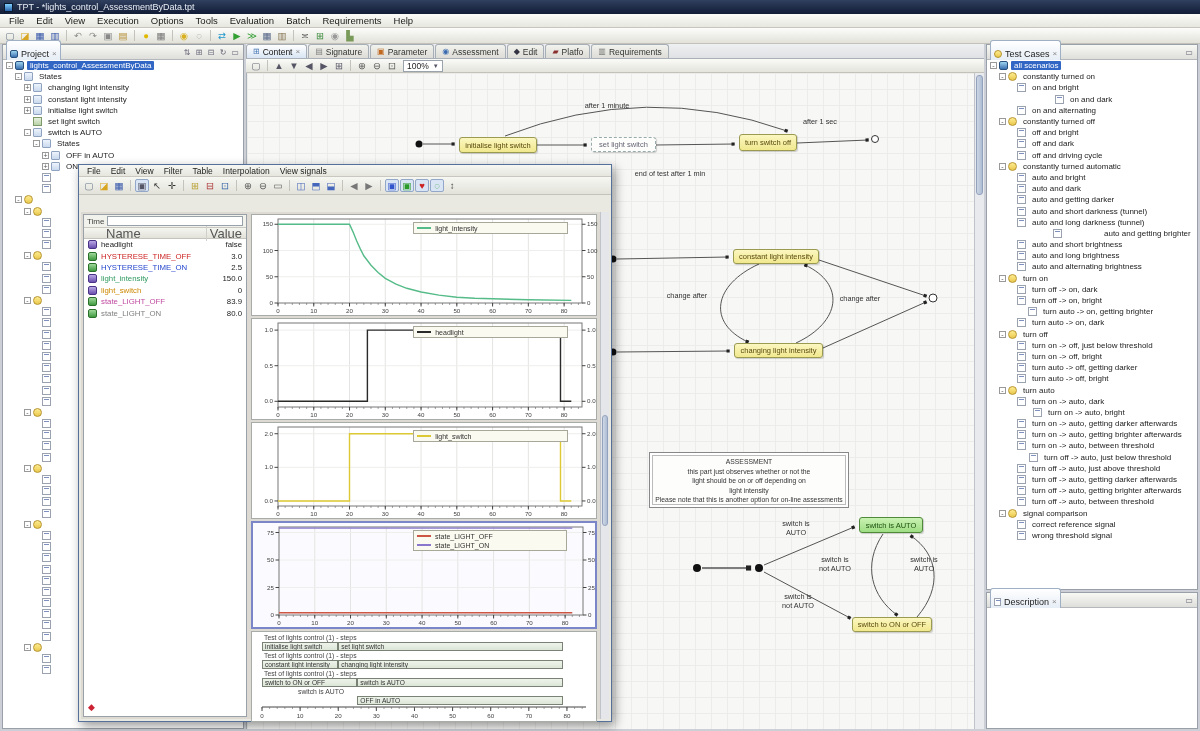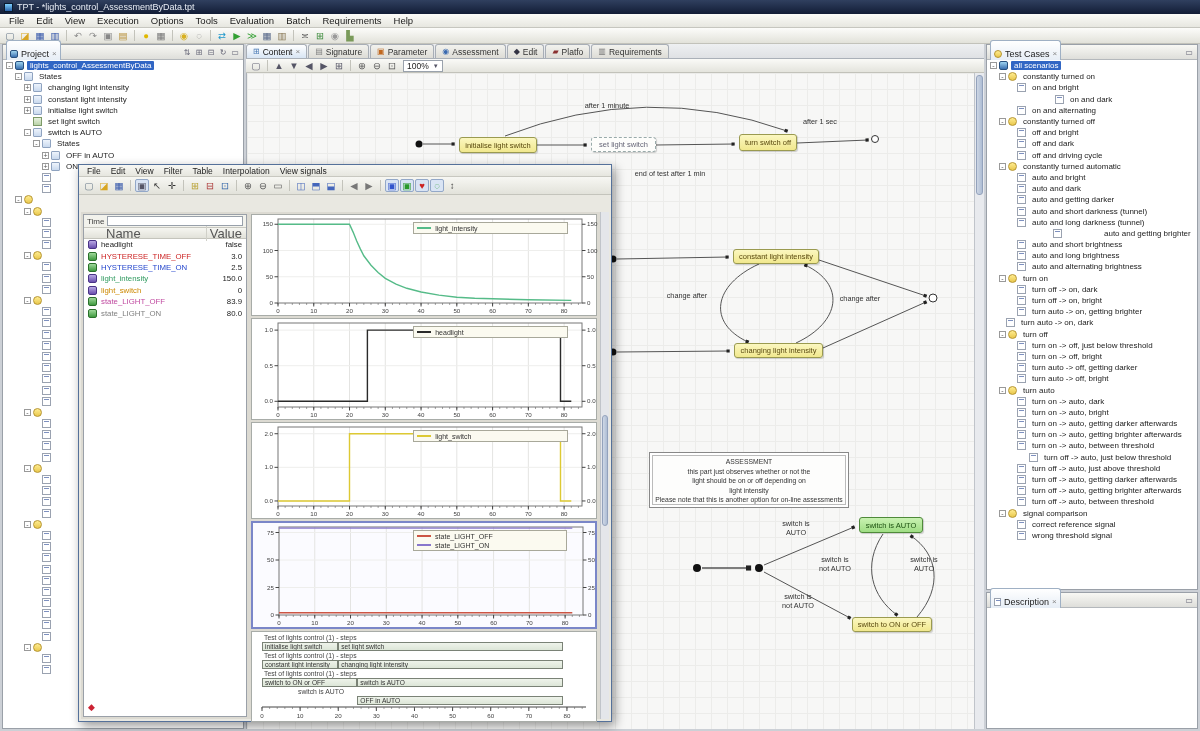--- a/index.html
+++ b/index.html
@@ -707,26 +707,26 @@
       <div class="trow" style="padding-left: 21px;">
         <span class="twsp"></span>
         <span class="ic case"></span>
         <span class="lbl">turn off -&gt; on, dark</span>
       </div>
       <div class="trow" style="padding-left: 21px;">
         <span class="twsp"></span>
         <span class="ic case"></span>
         <span class="lbl">turn off -&gt; on, bright</span>
       </div>
-      <div class="trow" style="padding-left: 21px;">
+      <div class="trow" style="padding-left: 32px;">
         <span class="twsp"></span>
         <span class="ic case"></span>
         <span class="lbl">turn auto -&gt; on, getting brighter</span>
       </div>
-      <div class="trow" style="padding-left: 10px;">
+      <div class="trow" style="padding-left: 21px;">
         <span class="twsp"></span>
         <span class="ic case"></span>
         <span class="lbl">turn auto -&gt; on, dark</span>
       </div>
       <div class="trow" style="padding-left: 12px;">
         <span class="tw">-</span>
         <span class="ic group"></span>
         <span class="lbl">turn off</span>
       </div>
       <div class="trow" style="padding-left: 21px;">
@@ -752,21 +752,21 @@
       <div class="trow" style="padding-left: 12px;">
         <span class="tw">-</span>
         <span class="ic group"></span>
         <span class="lbl">turn auto</span>
       </div>
       <div class="trow" style="padding-left: 21px;">
         <span class="twsp"></span>
         <span class="ic case"></span>
         <span class="lbl">turn on -&gt; auto, dark</span>
       </div>
-      <div class="trow" style="padding-left: 21px;">
+      <div class="trow" style="padding-left: 37px;">
         <span class="twsp"></span>
         <span class="ic case"></span>
         <span class="lbl">turn on -&gt; auto, bright</span>
       </div>
       <div class="trow" style="padding-left: 21px;">
         <span class="twsp"></span>
         <span class="ic case"></span>
         <span class="lbl">turn on -&gt; auto, getting darker afterwards</span>
       </div>
       <div class="trow" style="padding-left: 21px;">

